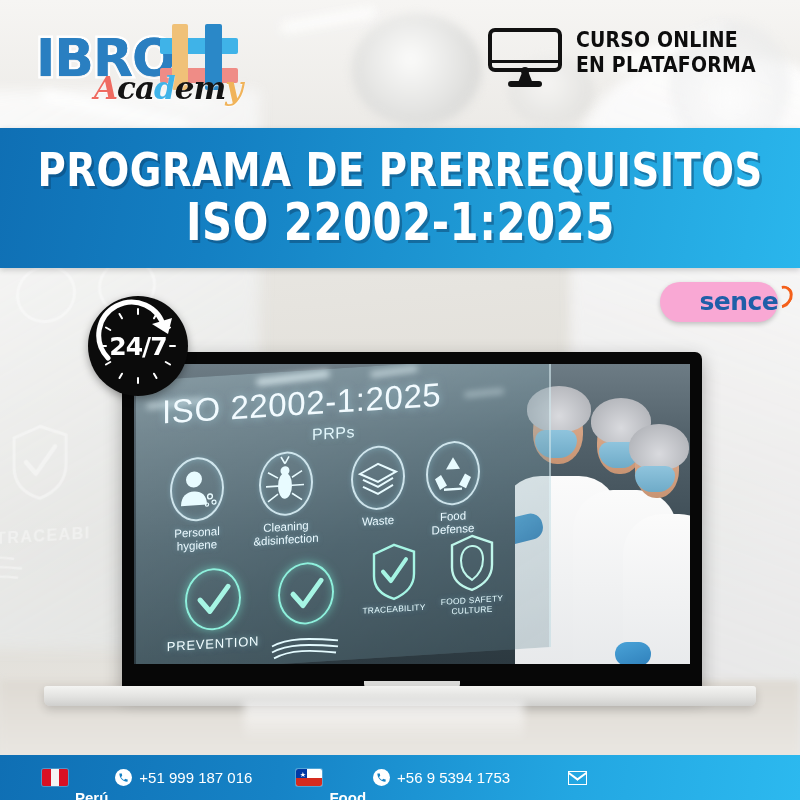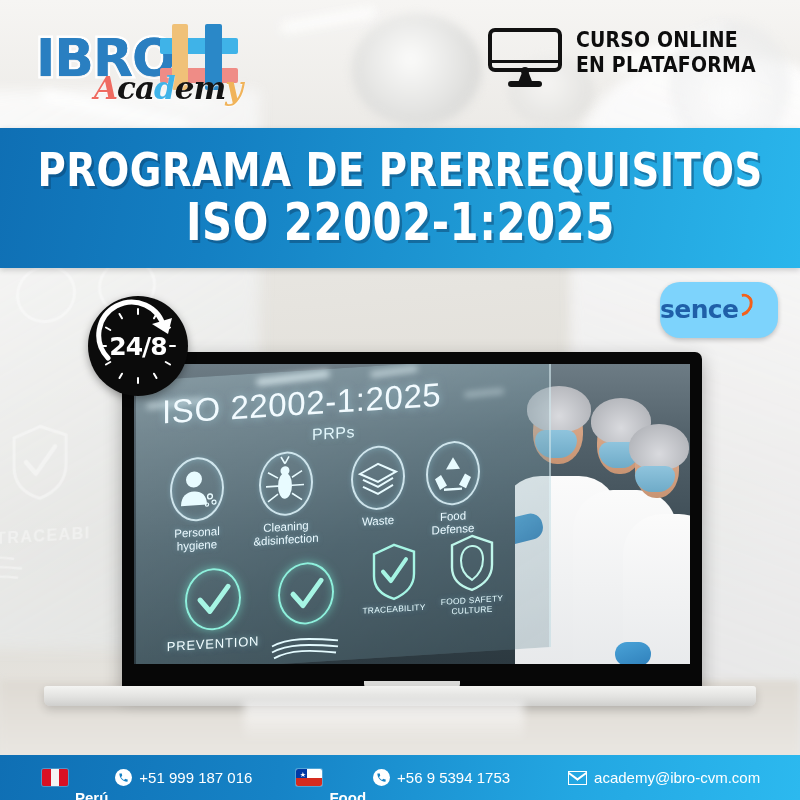--- a/index.html
+++ b/index.html
@@ -139,23 +139,23 @@
     letter-spacing:.6px; white-space:nowrap;
     text-shadow:3px 3px 0 rgba(10,60,100,.45);
     transform:scaleX(.82); transform-origin:center;
   }
   .banner-l1 { font-size:47px; line-height:1.04; }
   .banner-l2 { font-size:51px; line-height:1.06; margin-top:1px; }
 
   
   .sence {
     position:absolute; right:22px; top:282px;
-    width:118px; height:56px; border-radius:20px;
-    background:#7dd3fc; box-shadow:0 2px 5px rgba(0,0,0,.22);
-    display:flex; align-items:center; justify-content:flex-start;
+    width:118px; height:40px; border-radius:20px;
+    background:#f9a8d4; box-shadow:0 2px 5px rgba(0,0,0,.22);
+    display:flex; align-items:center; justify-content:flex-end;
   }
   .sence-word {
     font-family:"DejaVu Sans", sans-serif;
     font-weight:bold; font-size:25px; color:#1f5fa8; letter-spacing:-.6px;
     position:relative; top:-1px;
   }
   .sence-arc {
     position:absolute; right:-14px; top:-2px; width:20px; height:24px;
     border:3.4px solid #f4601a; border-radius:50%;
     border-left-color:transparent; border-bottom-color:transparent;
@@ -395,21 +395,21 @@
         <i style="transform:rotate(210deg)"></i>
         <i style="transform:rotate(240deg)"></i>
       <i style="transform:rotate(270deg)"></i>
         <i style="transform:rotate(300deg)"></i>
         <i style="transform:rotate(330deg)"></i>
     </div>
     <svg class="b-arrow" viewBox="0 0 88 88">
       <path d="M14 60 A33 33 0 1 1 70 30" fill="none" stroke="#fff" stroke-width="5" stroke-linecap="round"></path>
       <path d="M78 20 L74 36 L58 26 Z" fill="#fff"></path>
     </svg>
-    <div class="b-num">24/8</div>
+    <div class="b-num">24/7</div>
   </div>
 
   <div class="laptop">
     <div class="lid">
       <div class="screen">
 
         <div class="sc-bg"></div>
         <div class="sc-light" style="left:122px;top:10px;width:74px;height:8px;transform:rotate(-7deg)"></div>
         <div class="sc-light" style="left:12px;top:36px;width:58px;height:7px;transform:rotate(-6deg);opacity:.6"></div>
         <div class="sc-light" style="left:236px;top:4px;width:48px;height:7px;transform:rotate(-8deg);opacity:.7"></div>
@@ -579,17 +579,16 @@
       <span class="ph-icon">
         <svg viewBox="0 0 24 24">
             <path d="M6.6 10.8c1.4 2.8 3.8 5.1 6.6 6.6l2.2-2.2c.3-.3.7-.4 1-.2 1.2.4 2.4.6 3.6.6.6 0 1 .4 1 1V20c0 .6-.4 1-1 1C10.6 21 3 13.4 3 4c0-.6.4-1 1-1h3.5c.6 0 1 .4 1 1 0 1.3.2 2.5.6 3.6.1.4 0 .8-.2 1.1l-2.3 2.1z" fill="#1480c3"></path>
           </svg>
       </span>
       <span class="f-phone">+56 9 5394 1753</span>
     </div>
 
     <div class="f-item" style="margin-left:58px;">
       <span class="mail-icon"></span>
-      <span class="f-mail">academy@ibro-cvm.com</span>
     </div>
   </div>
 
 </div>
 
 </body></html>

